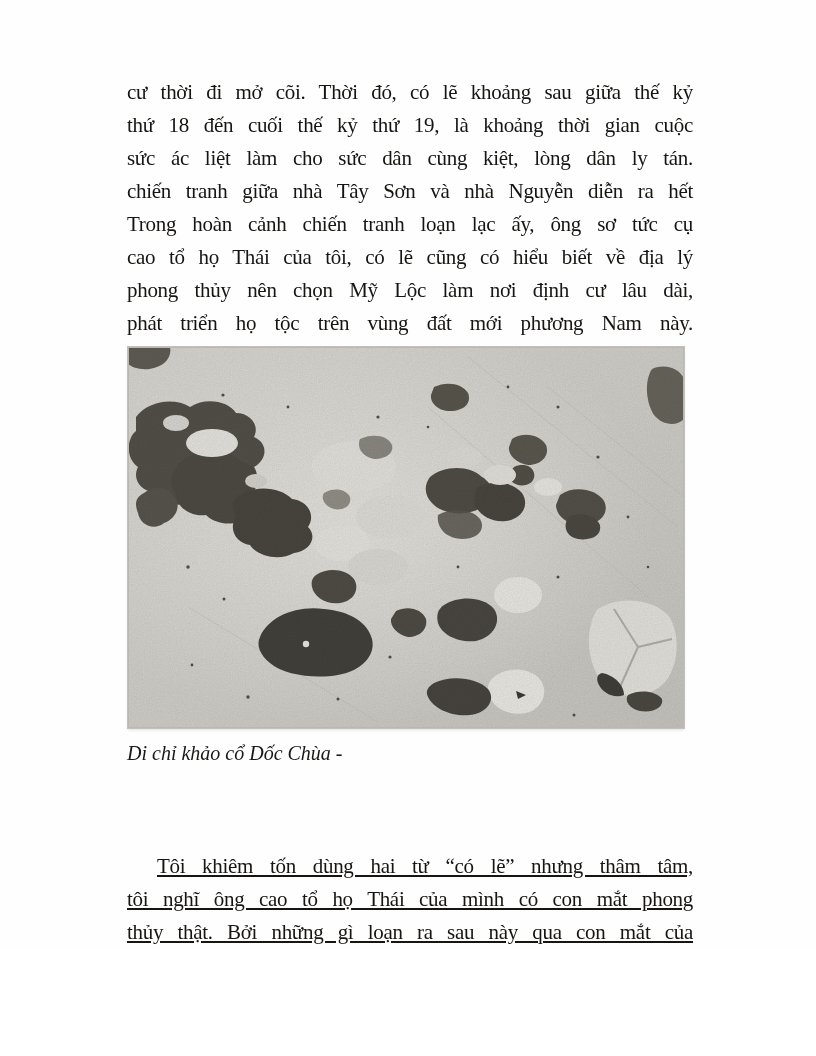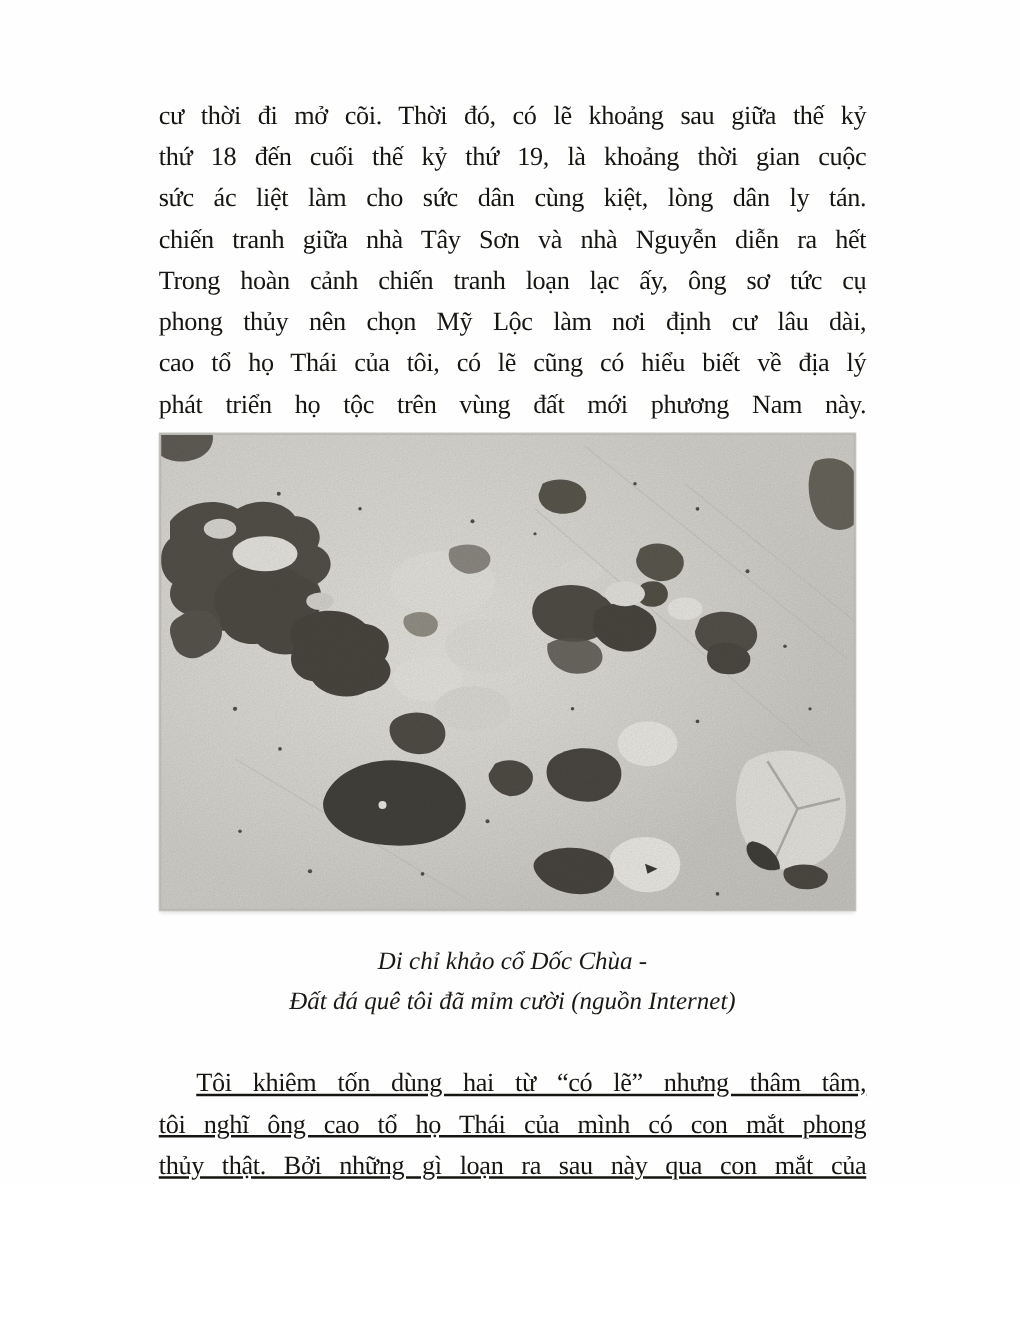--- a/index.html
+++ b/index.html
@@ -16,44 +16,44 @@
     height:33px;white-space:normal;
   }
   .indent{text-indent:30px;}
   .photo{
     position:absolute;left:128px;top:347px;width:556px;height:381px;
     box-shadow:0 0 0 1px #c2c1bb, 0 2px 3px rgba(0,0,0,0.12);
     background:#d7d6d0;
   }
   .photo svg{display:block;width:556px;height:381px;}
   .caption{
-    position:absolute;left:127px;top:737px;width:566px;text-align:center;
-    font-style:italic;font-size:20px;line-height:32px;color:#1b1916;margin-top:16px;
+    position:absolute;left:127px;top:737px;width:566px;text-align:left;
+    font-style:italic;font-size:20px;line-height:32px;color:#1b1916;
   }
   .page-number{
     position:absolute;left:692px;top:951px;width:54px;height:27px;
     background:linear-gradient(90deg,#8f8f8b 0%,#8f8f8b 10%,#c7c7c3 26%,#c3c3bf 70%,#cfcfcb 100%);
     color:#1d1c1a;font-size:21px;line-height:27px;text-align:center;
     transform:rotate(-1.2deg);
     font-family:"Liberation Serif","DejaVu Serif",serif;
   }
 </style>
 </head>
 <body>
 
 <div class="page">
 
   <div class="para para1">
     <div class="line">cư thời đi mở cõi. Thời đó, có lẽ khoảng sau giữa thế kỷ</div>
     <div class="line">thứ 18 đến cuối thế kỷ thứ 19, là khoảng thời gian cuộc</div>
     <div class="line">sức ác liệt làm cho sức dân cùng kiệt, lòng dân ly tán.</div>
     <div class="line">chiến tranh giữa nhà Tây Sơn và nhà Nguyễn diễn ra hết</div>
     <div class="line">Trong hoàn cảnh chiến tranh loạn lạc ấy, ông sơ tức cụ</div>
+    <div class="line">cao tổ họ Thái của tôi, có lẽ cũng có hiểu biết về địa lý</div>
     <div class="line">phong thủy nên chọn Mỹ Lộc làm nơi định cư lâu dài,</div>
-    <div class="line">cao tổ họ Thái của tôi, có lẽ cũng có hiểu biết về địa lý</div>
     <div class="line">phát triển họ tộc trên vùng đất mới phương Nam này.</div>
   </div>
 
   <div class="photo" role="img" aria-label="Black-and-white photograph of excavated stones at the Dốc Chùa archaeological site">
     <svg viewBox="0 0 556 381" xmlns="http://www.w3.org/2000/svg">
       <defs>
         <linearGradient id="ground" x1="0" y1="0" x2="1" y2="1">
           <stop offset="0" stop-color="#dddcd6"></stop>
           <stop offset="0.55" stop-color="#d5d4ce"></stop>
           <stop offset="1" stop-color="#cbcac4"></stop>
@@ -153,21 +153,20 @@
       </g>
 
       <rect width="556" height="381" filter="url(#grain)" opacity="0.16"></rect>
 
       <rect x="0.5" y="0.5" width="555" height="380" fill="none" stroke="#b9b8b2" stroke-width="1"></rect>
     </svg>
   </div>
 
   <div class="caption">
     <div>Di chỉ khảo cổ Dốc Chùa -</div>
-    <div>Đất đá quê tôi đã mỉm cười (nguồn Internet)</div>
   </div>
 
   <div class="para para2">
     <div class="line indent">Tôi khiêm tốn dùng hai từ “có lẽ” nhưng thâm tâm,</div>
     <div class="line">tôi nghĩ ông cao tổ họ Thái của mình có con mắt phong</div>
     <div class="line">thủy thật. Bởi những gì loạn ra sau này qua con mắt của</div>
   </div>
 
   <div class="page-number">41</div>
 

